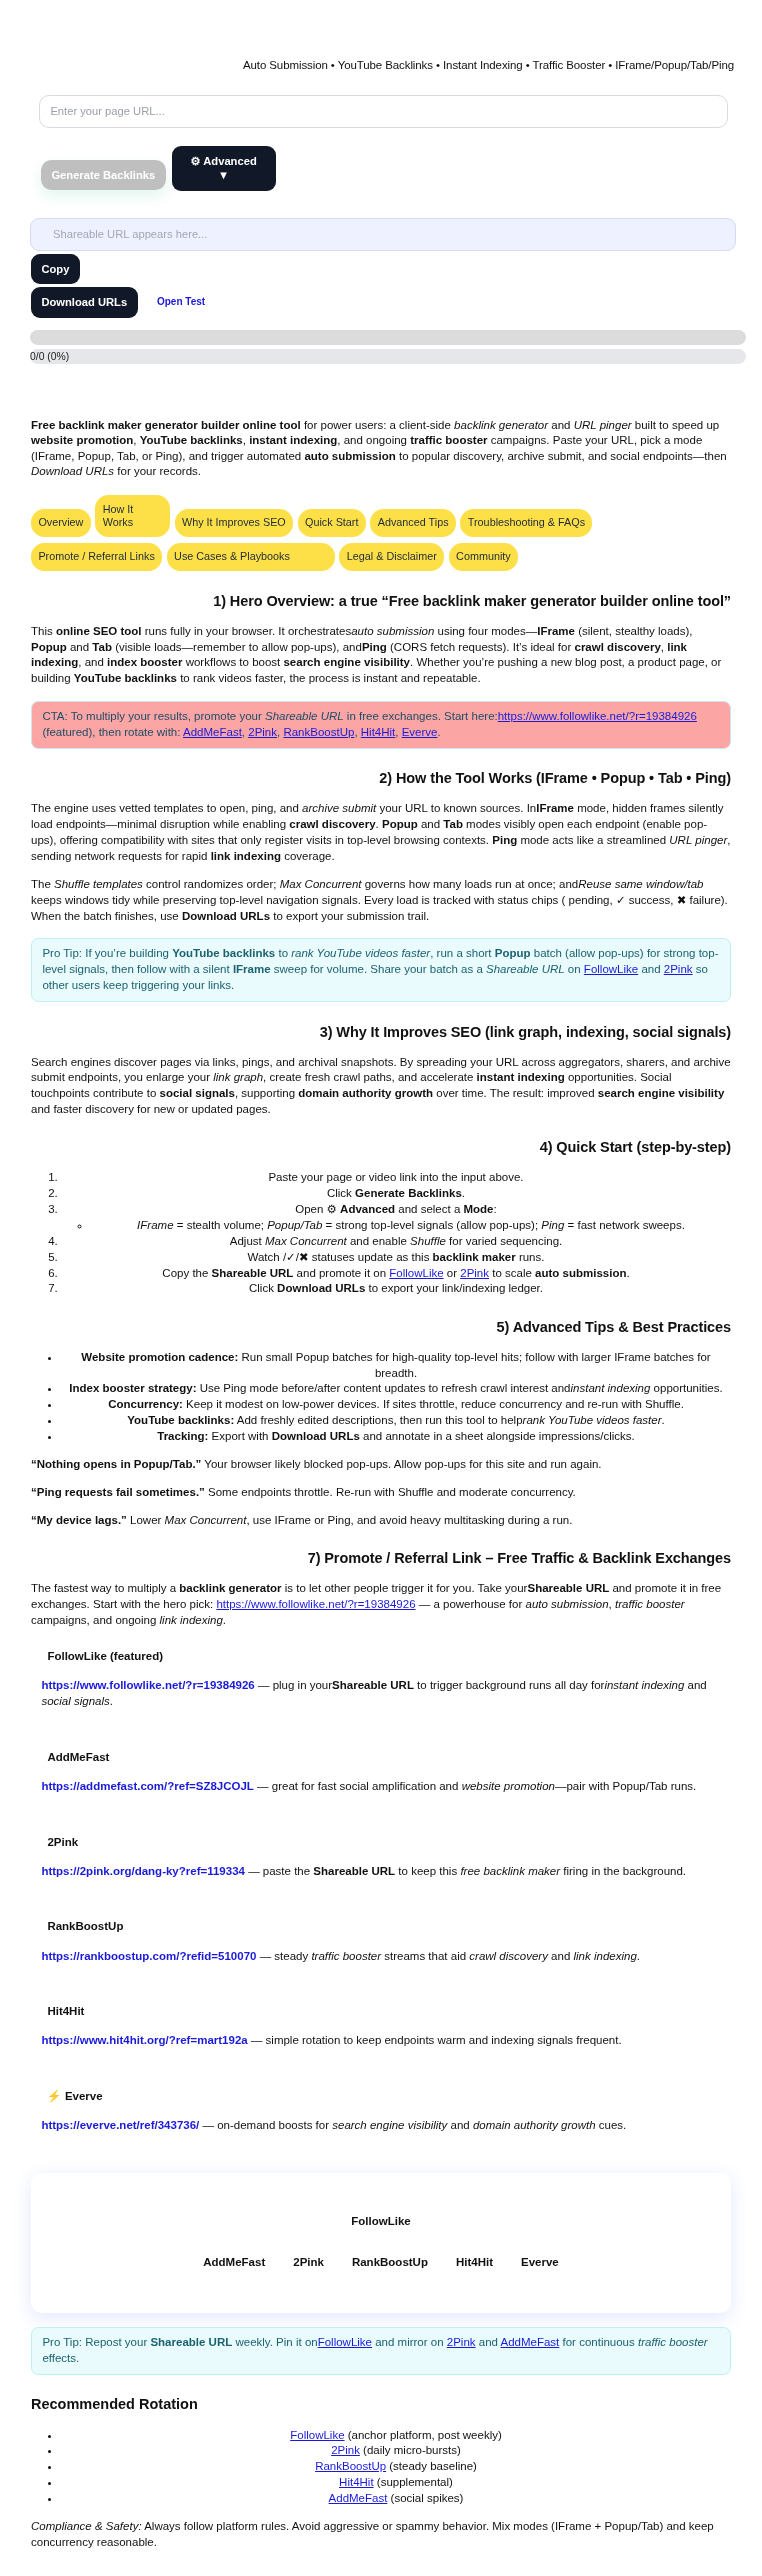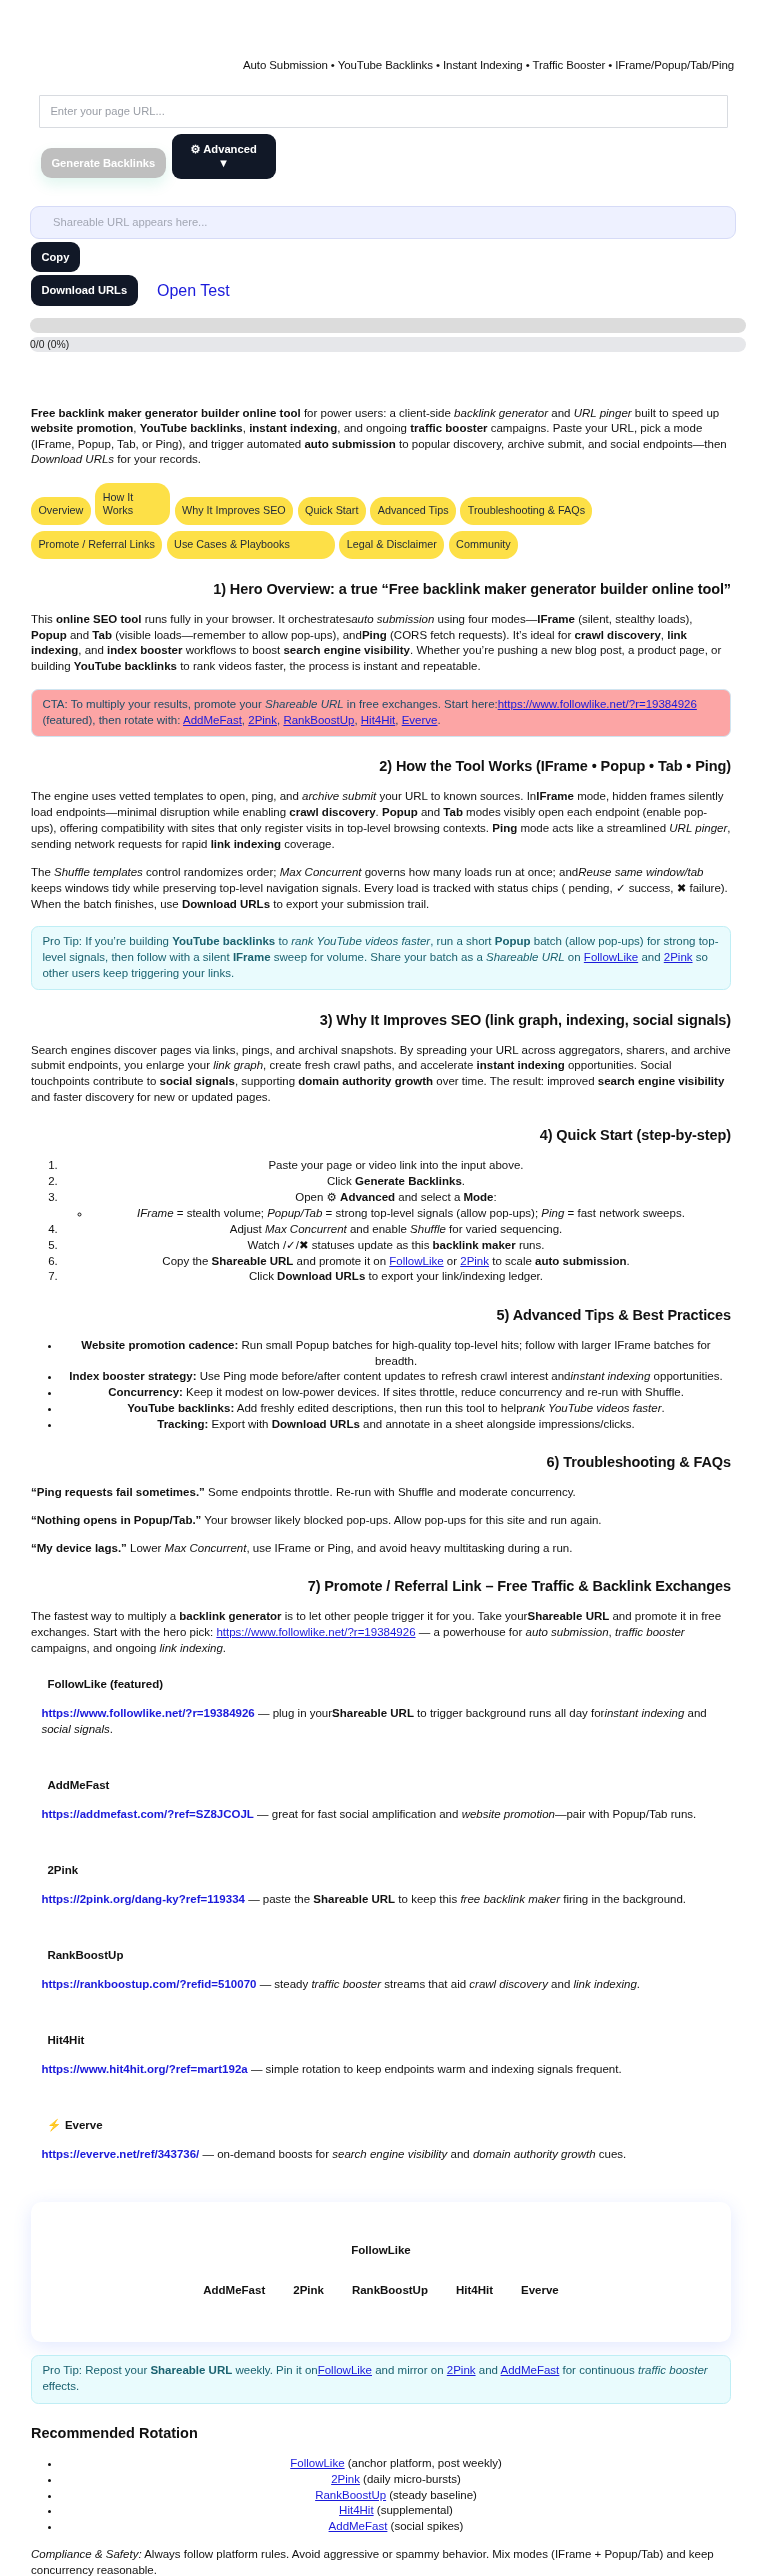--- a/index.html
+++ b/index.html
@@ -1,28 +1,28 @@
 <!DOCTYPE html>
 <html style="font-size:12px"><head>
 <meta charset="utf-8">
 <style>
   html,body{margin:0;padding:0;background:#fff;}
   body{width:762px;font-family:"Liberation Sans",sans-serif;color:#111;font-size:11.2px;line-height:1.45;}
   .tagline{padding-top:57px;text-align:right;font-size:11.5px;color:#111;padding-right:28px;letter-spacing:-0.1px;}
-  .url-input{display:block;box-sizing:border-box;margin:21px 0 6px 39px;width:689px;height:33px;border:0.7px solid #d8dbe0;border-radius:1px;padding:0 10.4px;font-size:11.2px;font-family:"Liberation Sans",sans-serif;color:#333;background:#fff;}
+  .url-input{display:block;box-sizing:border-box;margin:21px 0 18px 39px;width:689px;height:33px;border:0.7px solid #d8dbe0;border-radius:10px;padding:0 10.4px;font-size:11.2px;font-family:"Liberation Sans",sans-serif;color:#333;background:#fff;}
   .url-input::placeholder{color:#9a9ea6;}
   .btn-row{display:flex;align-items:flex-start;margin:3px 0 0 41px;gap:6px;}
   .btn-gen{margin-top:14px;background:#bfbfbf;color:#fff;border:none;border-radius:10.4px;font-weight:bold;font-size:11.2px;font-family:"Liberation Sans",sans-serif;height:30.5px;padding:0 10.4px;box-shadow:0 6px 13.4px rgba(16,185,129,0.13);}
   .btn-adv{background:#111827;color:#fff;border:none;border-radius:9px;font-weight:bold;font-size:11.2px;font-family:"Liberation Sans",sans-serif;width:104px;height:45px;line-height:1.25;text-align:center;}
   .share-input{display:block;box-sizing:border-box;margin:27px 0 0 30px;width:706px;height:33px;border:0.7px solid #d6dbf7;border-radius:9px;background:#eef1ff;padding:0 22px;font-size:11.2px;font-family:"Liberation Sans",sans-serif;}
   .share-input::placeholder{color:#a3a7b4;}
   .btn-dark{background:#111827;color:#fff;border:none;border-radius:9px;font-weight:bold;font-size:11.2px;font-family:"Liberation Sans",sans-serif;height:30.5px;padding:0 10.4px;}
   .copy-row{margin:3px 0 0 31px;}
   .dl-row{margin:3px 0 0 31px;display:flex;align-items:center;gap:19.4px;}
-  .open-test{color:#1a1adb;font-weight:normal;text-decoration:none;font-size:16px;}
+  .open-test{color:#1a1adb;font-weight:bold;text-decoration:none;font-size:10px;}
   .progress{margin:12px 0 0 30px;width:716px;height:15px;border-radius:7.4px;background:#dcdcdc;overflow:hidden;}
   .progress-fill{height:100%;background:#10b981;width:0;}
   .progress-text{margin:4.5px 0 0 30px;width:716px;height:15px;border-radius:7.4px;background:#e6e7ea;font-size:10.4px;line-height:15px;color:#222;}
   .intro{margin:54px 0 0 31px;width:715px;font-size:11.5px;line-height:1.32;}
   .nav{margin:16.4px 0 0 31px;width:610px;display:flex;flex-wrap:wrap;gap:6px 4.5px;align-items:flex-end;}
   .chip{background:#fde047;border-radius:13.4px;padding:7.4px 7.4px;font-size:10.8px;color:#1f2937;line-height:1.25;text-decoration:none;display:inline-block;}
   .chip.narrow{max-width:60px;}
   .chip.mid{max-width:119px;padding-right:45px;}
   .content{padding:0 31px;}
   h2{font-size:14.5px;margin:19.4px 0 12px;font-weight:bold;letter-spacing:-0.1px;text-align:right;}
@@ -127,24 +127,23 @@
       <ul>
           <li><b>Website promotion cadence:</b> Run small Popup batches for high-quality top-level hits; follow with larger IFrame batches for breadth.</li>
           <li><b>Index booster strategy:</b> Use Ping mode before/after content updates to refresh crawl interest and<i>instant indexing</i> opportunities.</li>
           <li><b>Concurrency:</b> Keep it modest on low-power devices. If sites throttle, reduce concurrency and re-run with Shuffle.</li>
           <li><b>YouTube backlinks:</b> Add freshly edited descriptions, then run this tool to help<i>rank YouTube videos faster</i>.</li>
           <li><b>Tracking:</b> Export with <b>Download URLs</b> and annotate in a sheet alongside impressions/clicks.</li>
         </ul>
     </section>
 
     <section>
-      <h2>6) Troubleshooting &amp; FAQs</h2>
       <div id="faqs">
+          <p class="faq"><b>“Nothing opens in Popup/Tab.”</b> Your browser likely blocked pop-ups. Allow pop-ups for this site and run again.</p>
           <p class="faq"><b>“Ping requests fail sometimes.”</b> Some endpoints throttle. Re-run with Shuffle and moderate concurrency.</p>
-          <p class="faq"><b>“Nothing opens in Popup/Tab.”</b> Your browser likely blocked pop-ups. Allow pop-ups for this site and run again.</p>
           <p class="faq"><b>“My device lags.”</b> Lower <i>Max Concurrent</i>, use IFrame or Ping, and avoid heavy multitasking during a run.</p>
         </div>
     </section>
 
     <section>
       <h2>7) Promote / Referral Link – Free Traffic &amp; Backlink Exchanges</h2>
       <p>The fastest way to multiply a <b>backlink generator</b> is to let other people trigger it for you. Take your<b>Shareable URL</b> and promote it in free exchanges. Start with the hero pick: <a href="#" class="lnk">https://www.followlike.net/?r=19384926</a> — a powerhouse for <i>auto submission</i>, <i>traffic booster</i> campaigns, and ongoing <i>link indexing</i>.</p>
       <div class="promo" id="promos">
           <div class="promo-item">
             <div class="promo-name">FollowLike (featured)</div>

